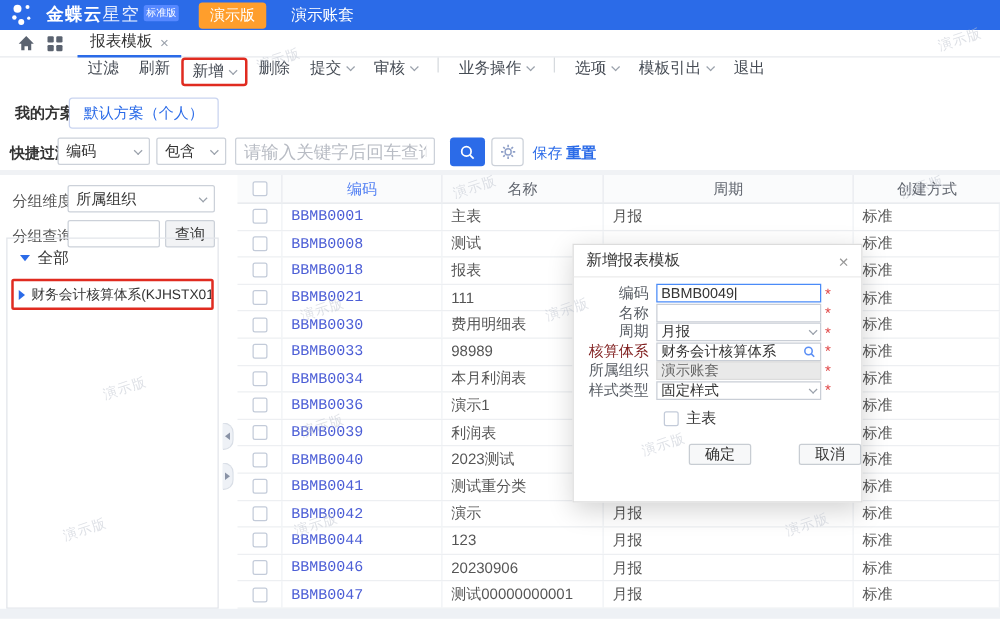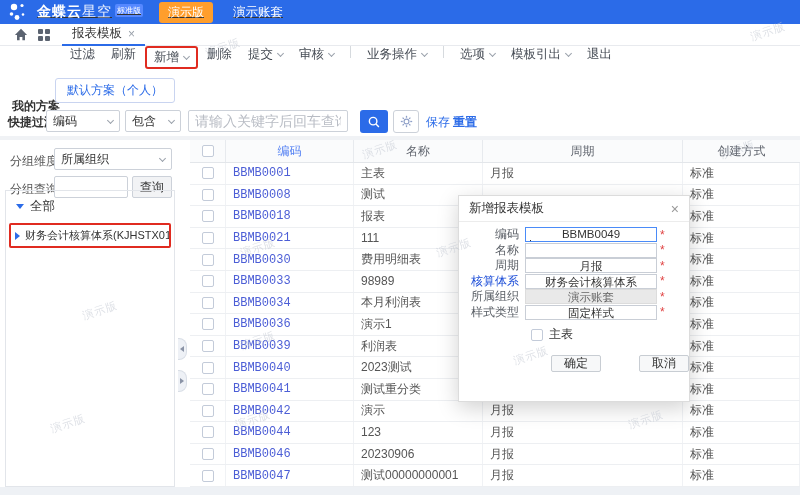--- a/index.html
+++ b/index.html
@@ -1,21 +1,21 @@
 <!DOCTYPE html>
 <html><head>
 <meta charset="utf-8">
 <style>
   * { margin:0; padding:0; box-sizing:border-box; }
   html,body { width:800px; height:495px; overflow:hidden; background:#fff;
     font-family:"Liberation Sans","DejaVu Sans",sans-serif; font-size:12px; color:#333; }
 
   
   #topbar { position:absolute; left:0; top:0; width:800px; height:24px; background:#2b6be8;
-    display:flex; align-items:center;text-decoration:underline; }
+    display:flex; align-items:center; }
   #logo-dots { margin-left:8px; }
   .brand-bold { color:#fff; font-weight:bold; font-size:14px; margin-left:5px; letter-spacing:1px; }
   .brand-light { color:#eaf0ff; font-weight:300; font-size:14px; letter-spacing:1px; }
   .badge-std { background:#5688ff; color:#fff; font-size:8px; border-radius:2px; padding:1px 2px;
     margin-left:3px; align-self:flex-start; margin-top:4px; }
   .badge-demo { background:#ff9e2c; color:#fff; font-size:12px; border-radius:3px; padding:2px 9px;
     margin-left:16px; }
   .account { color:#fff; font-size:12.5px; margin-left:20px; }
 
   
@@ -103,24 +103,24 @@
   #modal { position:absolute; left:458px; top:195px; width:232px; height:207px; background:#fff;
     border:1px solid #dcdcdc; box-shadow:0 6px 20px rgba(0,0,0,0.18); z-index:50; }
   #modal-titlebar { height:26px; display:flex; align-items:center; justify-content:space-between;
     padding:0 10px; border-bottom:1px solid #ececec; }
   #modal-title { font-size:12.5px; color:#333; }
   #modal-close { color:#999; font-size:14px; }
   #modal-fields { padding-top:5px; }
   .m-row { display:flex; align-items:center; height:15.5px; }
   .m-label { width:66px; text-align:right; padding-right:6px; color:#5a5f66; font-size:12px;
     white-space:nowrap; }
-  .m-label.link { color:#1d4ed8; }
+  .m-label.link { color:#7f1d1d; }
   .m-box { width:132px; height:15px; border:1px solid #c9ced6; display:flex; align-items:center;
     justify-content:space-between; padding:0 3px; font-size:11.5px; color:#333; background:#fff;
-    overflow:hidden; white-space:nowrap;flex-direction:column; }
+    overflow:hidden; white-space:nowrap; }
   .m-box.focused { border-color:#4a8bf8; }
   .m-box.readonly { background:#e9e9e9; border-color:#dcdcdc; color:#666; }
   .m-star { color:#e04343; margin-left:3px; font-size:12px; }
   .cursor { display:inline-block; width:1px; height:10px; background:#333; margin-left:1px; }
   .m-chev { width:5px; height:5px; border-right:1px solid #9aa1ab; border-bottom:1px solid #9aa1ab;
     transform:rotate(45deg); margin-bottom:2px; flex:none; }
   #modal-cbrow { display:flex; align-items:center; gap:6px; margin-top:6px; padding-left:72px; }
   #modal-buttons { display:flex; margin-top:12px; padding-left:92px; gap:38px; }
   .m-btn { width:52px; height:17px; background:#f7f8f9; border:1px solid #c8cdd3; border-radius:2px;
     font-size:12px; color:#333; display:flex; align-items:center; justify-content:center; }
@@ -202,21 +202,21 @@
     <div class="tbi">
       <span>模板引出</span>
       <i class="chev"></i>
     </div>
     <div class="tbi">
       <span>退出</span>
     </div>
   </div>
 
 <div id="filter-area">
-  <span class="flabel" style="left:12px; top:26px;font-family:Liberation Mono, monospace;">我的方案</span>
+  <span class="flabel" style="left:12px; top:10px;font-family:Liberation Mono, monospace;">我的方案</span>
   <div id="scheme-btn">默认方案（个人）</div>
   <span class="flabel" style="left:8px; top:42px;">快捷过滤</span>
   <div class="sel" style="left:46px; top:38px; width:74px;">
     <span>编码</span>
       <i class="chev"></i>
   </div>
   <div class="sel" style="left:125px; top:38px; width:56px;">
     <span>包含</span>
       <i class="chev"></i>
   </div>

